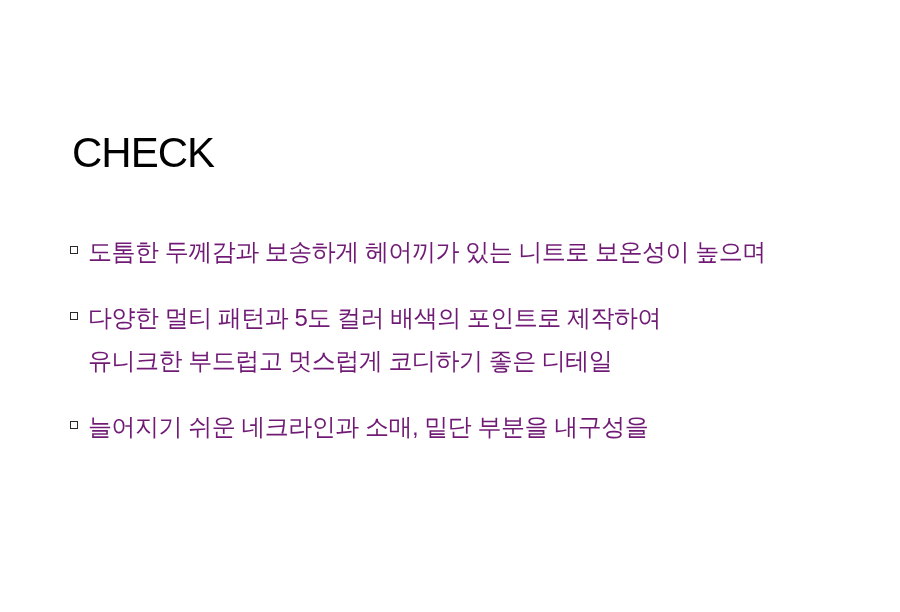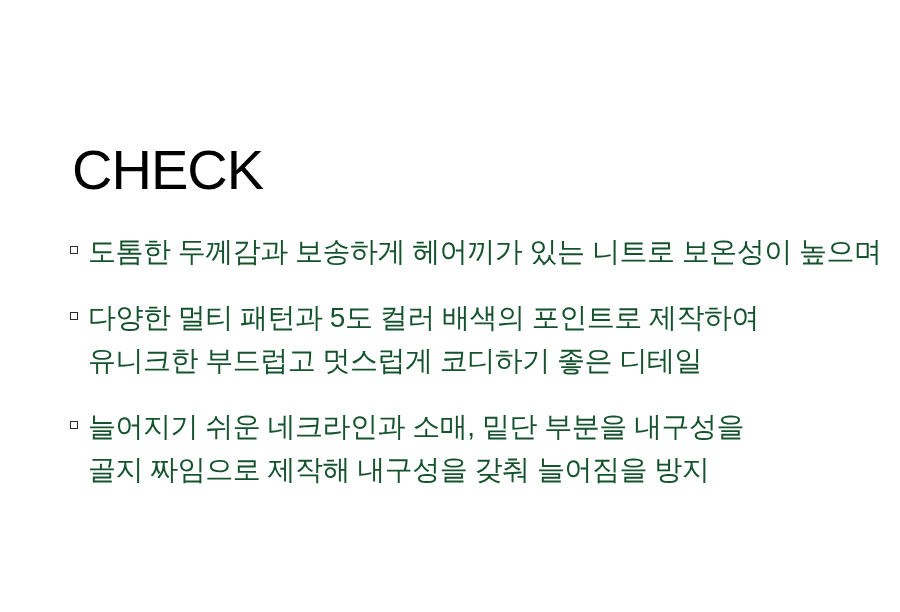--- a/index.html
+++ b/index.html
@@ -11,42 +11,42 @@
     height: 612px;
     background: #ffffff;
     position: relative;
     overflow: hidden;
     font-family: "Liberation Sans", "DejaVu Sans", sans-serif;
   }
   .page-title {
     position: absolute;
     left: 72px;
     top: 104px;
-    font-size: 56px;
+    font-size: 42px;
     line-height: 1;
     font-weight: 400;
     letter-spacing: -1px;
     color: #000000;
     white-space: nowrap;
   }
   .check-list {
     position: absolute;
     left: 70px;
     top: 230px;
     margin: 0;
     padding: 0;
     list-style: none;
   }
   .check-item {
     position: relative;
     padding-left: 18px;
-    font-size: 28px;
+    font-size: 24px;
     line-height: 43px;
     font-weight: 300;
-    color: #14532d;
+    color: #701a75;
   }
   .check-item + .check-item {
     margin-top: 23px;
   }
   .square-bullet {
     position: absolute;
     left: 0;
     top: 16px;
     width: 6px;
     height: 6px;
@@ -73,16 +73,15 @@
 
   <li class="check-item">
     <span class="square-bullet"></span>
     <div class="check-line">다양한 멀티 패턴과 5도 컬러 배색의 포인트로 제작하여</div>
     <div class="check-line">유니크한 부드럽고 멋스럽게 코디하기 좋은 디테일</div>
   </li>
 
   <li class="check-item">
     <span class="square-bullet"></span>
     <div class="check-line">늘어지기 쉬운 네크라인과 소매, 밑단 부분을 내구성을</div>
-    <div class="check-line">골지 짜임으로 제작해 내구성을 갖춰 늘어짐을 방지</div>
   </li>
 
 </ul>
 
 </body></html>

